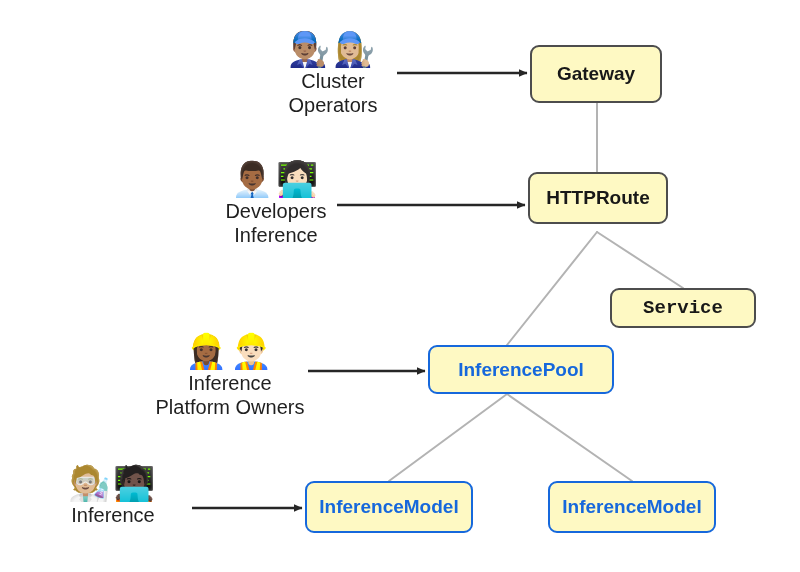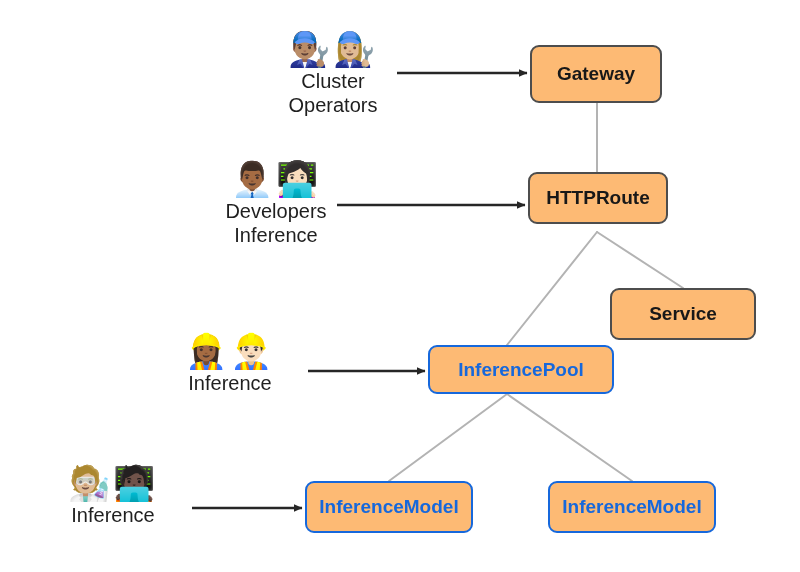--- a/index.html
+++ b/index.html
@@ -51,41 +51,41 @@
     white-space: nowrap;
   }
 
   
   .node {
     position: absolute;
     box-sizing: border-box;
     display: flex;
     align-items: center;
     justify-content: center;
-    background: #fdba74;
+    background: #fef9c3;
     border-radius: 9px;
     font-weight: bold;
     text-align: center;
     white-space: nowrap;
   }
   .node.core {
     border: 2.1px solid #4d4d4d;
     color: #181818;
     font-size: 19px;
   }
   .node.ext {
     border: 2.4px solid #1668dc;
     color: #1668dc;
     font-size: 19px;
   }
 
   
   #node-gateway        { left: 530px; top: 45px;  width: 132px; height: 58px; }
   #node-httproute      { left: 528px; top: 172px; width: 140px; height: 52px; }
-  #node-service        { left: 610px; top: 288px; width: 146px; height: 52px; }
+  #node-service        { left: 610px; top: 288px; width: 146px; height: 40px; font-family: Liberation Mono, monospace; }
   #node-inferencepool  { left: 428px; top: 345px; width: 186px; height: 49px; }
   #node-inferencemodel-left  { left: 305px; top: 481px; width: 168px; height: 52px; }
   #node-inferencemodel-right { left: 548px; top: 481px; width: 168px; height: 52px; }
 
   
   #persona-cluster-operators       { left: 265px; top: 32px;  width: 136px; }
   #persona-application-developers  { left: 200px; top: 162px; width: 152px; }
   #persona-inference-platform-owners { left: 152px; top: 334px; width: 156px; }
   #persona-inference-workload-owners { left: 32px;  top: 466px; width: 162px; }
 </style>
@@ -125,20 +125,21 @@
 
   <div class="persona" id="persona-application-developers">
     <div class="persona-emojis">👨🏾‍💼👩🏻‍💻</div>
     <div class="persona-label">Developers</div>
     <div class="persona-label">Inference</div>
   </div>
 
   <div class="persona" id="persona-inference-platform-owners">
     <div class="persona-emojis">👷🏾‍♀️👷🏻‍♂️</div>
     <div class="persona-label">Inference</div>
+    <div class="persona-label">Platform Owners</div>
   </div>
 
   <div class="persona" id="persona-inference-workload-owners">
     <div class="persona-emojis">🧑🏼‍🔬🧑🏿‍💻</div>
     <div class="persona-label">Inference</div>
   </div>
 
   <div class="node core" id="node-gateway">
     <span>Gateway</span>
   </div>

